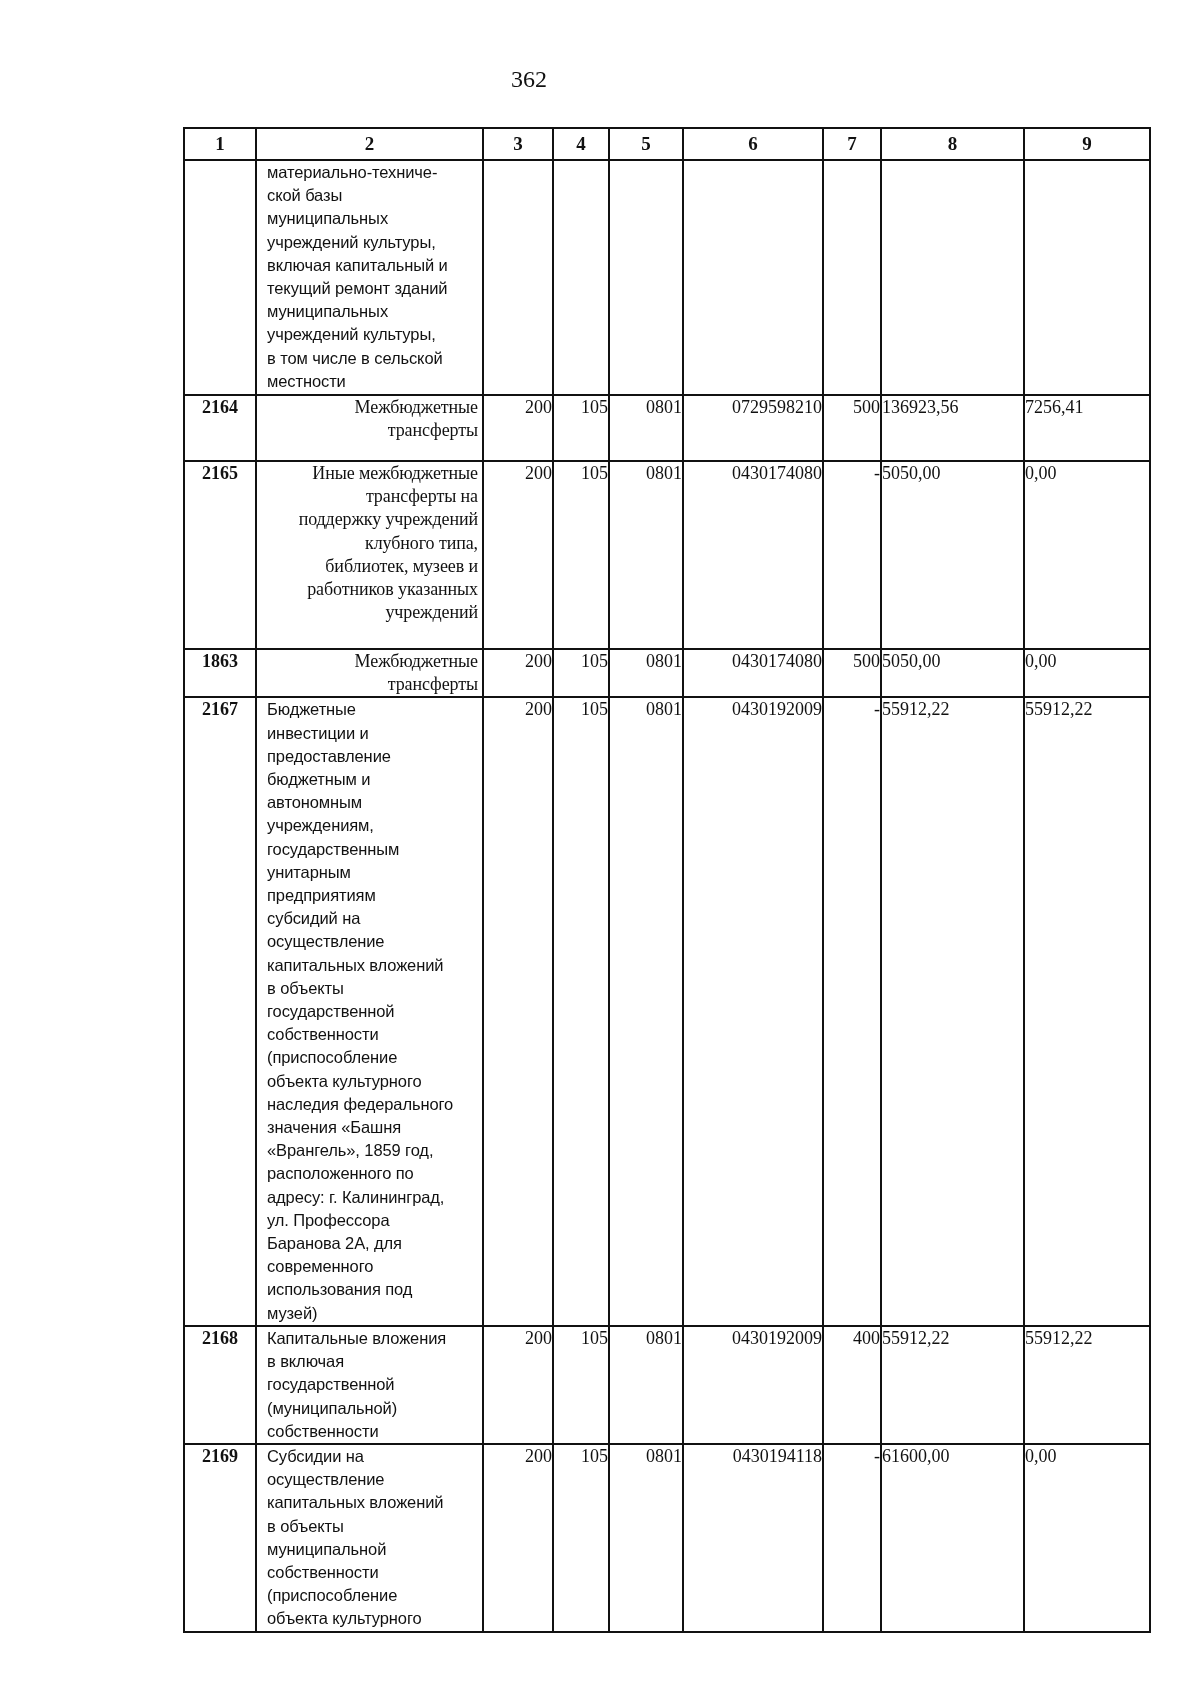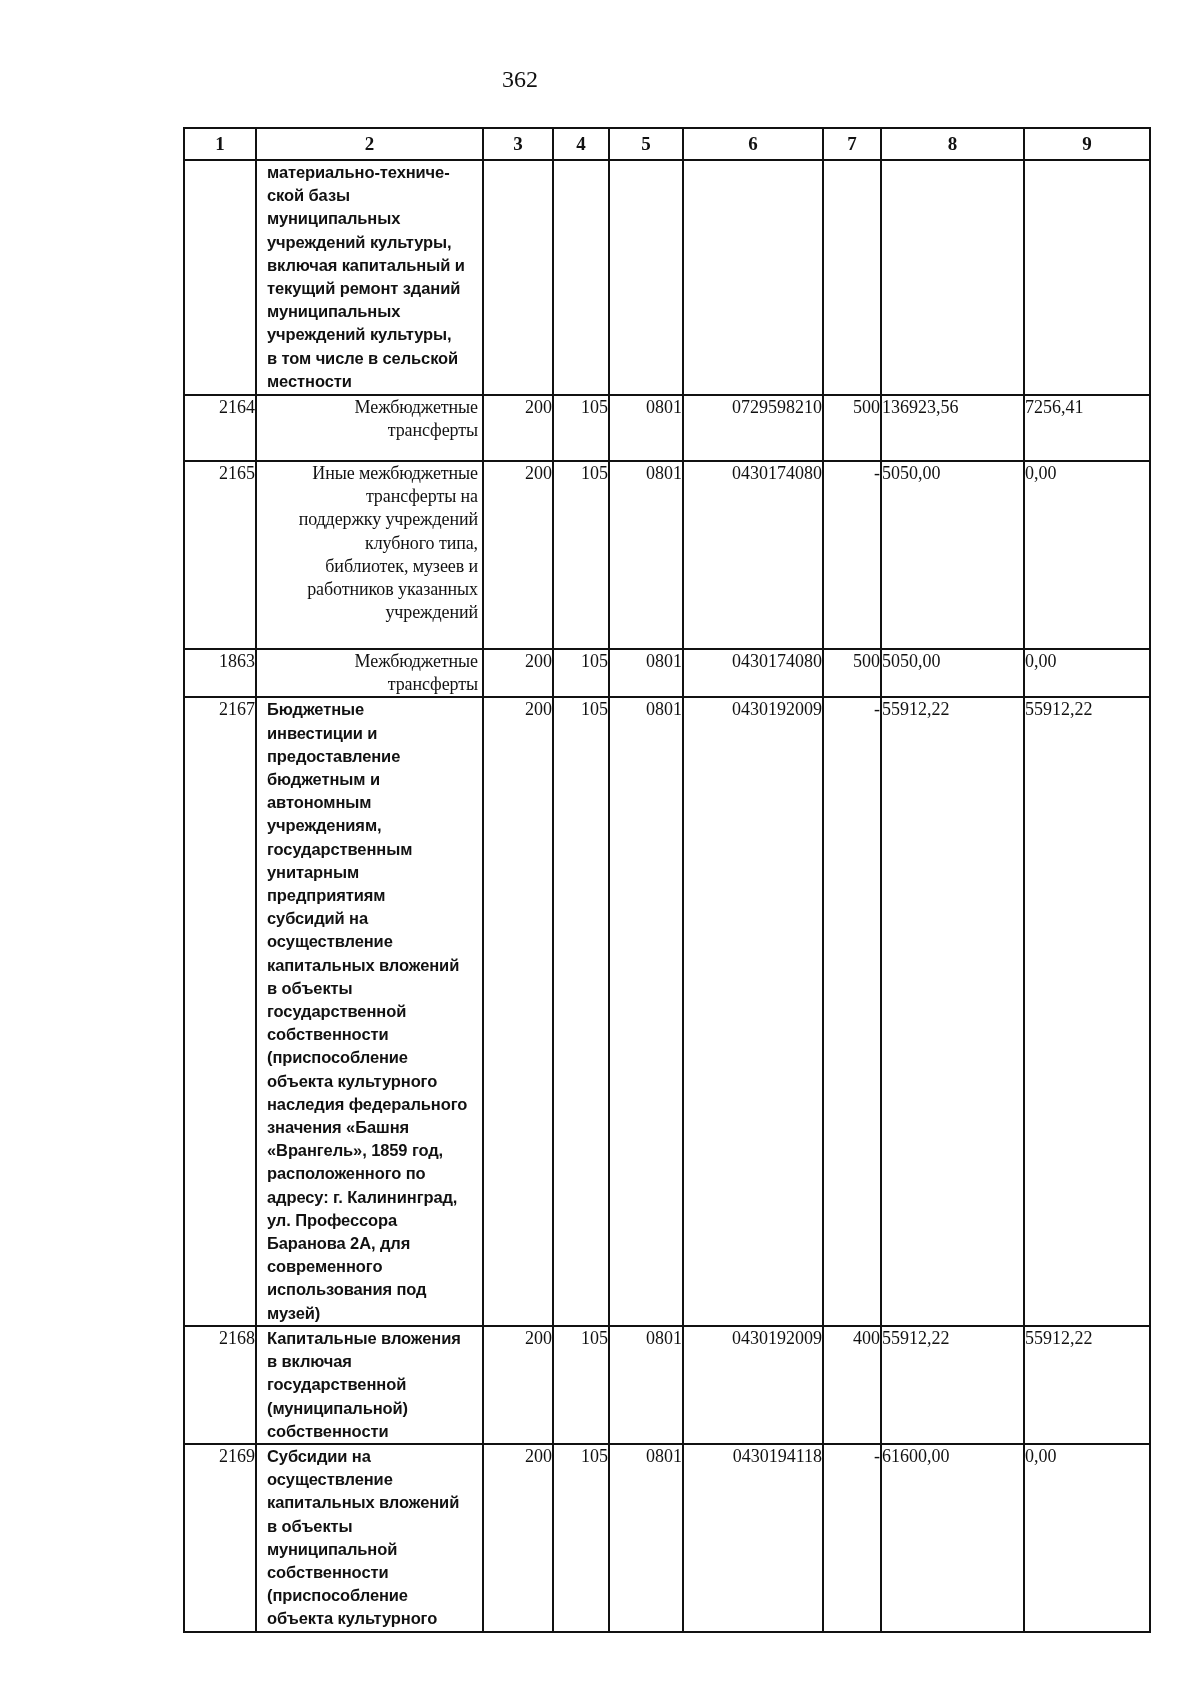--- a/index.html
+++ b/index.html
@@ -1,27 +1,27 @@
 <!DOCTYPE html>
 <html><head>
 <meta charset="utf-8">
 <style>
   html, body { margin: 0; padding: 0; background: #ffffff; }
   body { width: 1200px; height: 1701px; position: relative; overflow: hidden;
          font-family: "Liberation Serif", serif; color: #111; }
-  .page-number { position: absolute; left: 4px; width: 1032px; top: 66px; text-align: center;
+  .page-number { position: absolute; left: 13px; width: 1032px; top: 66px; text-align: center;
                  font-size: 24px; font-family: "Liberation Serif", serif; }
   table.budget { position: absolute; left: 183px; top: 127px; border-collapse: collapse;
                  table-layout: fixed; width: 966px; }
   table.budget td { border: 2px solid #111; vertical-align: top; padding: 0;
                     font-size: 18px; line-height: 23.2px; }
   table.budget tr.head td { text-align: center; height: 30px; vertical-align: middle;
                             font-weight: bold; font-size: 19px; }
-  td.c-num { text-align: right; }
-  td.c-desc { padding-left: 10px !important; padding-right: 4px !important; font-weight: bold;
+  td.c-num { text-align: center; font-weight: bold; }
+  td.c-desc { padding-left: 10px !important; padding-right: 4px !important; font-weight: normal;
               font-family: "Liberation Sans", sans-serif; font-size: 16.5px !important; letter-spacing: -0.1px; }
   td.c-desc.light { font-weight: normal; font-family: "Liberation Serif", serif; font-size: 18px !important; text-align: right; }
   td.c-code { text-align: right; }
   td.c-amount { text-align: left; }
   .desc-text { white-space: pre-line; display: block; }
 </style>
 </head>
 <body>
 
 <div class="page-number">362</div>

